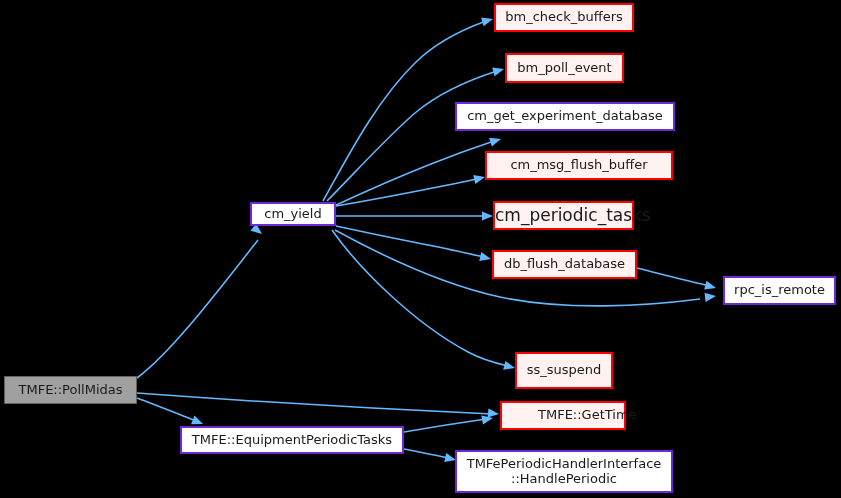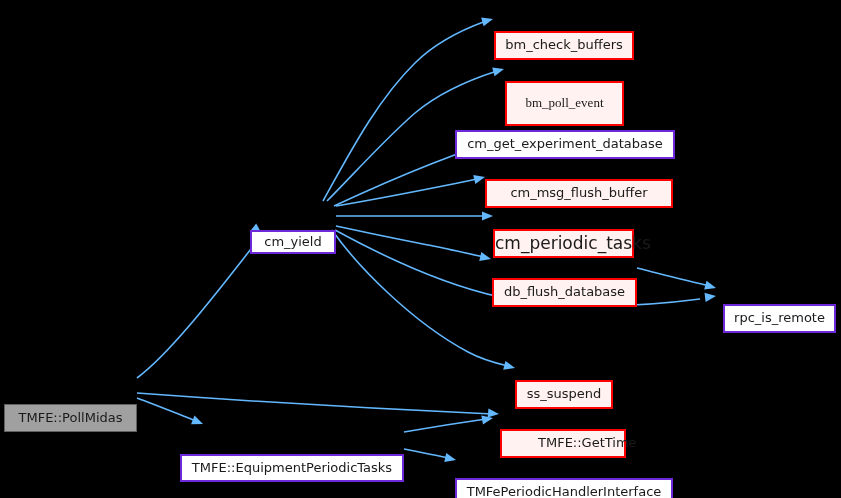--- a/index.html
+++ b/index.html
@@ -26,21 +26,20 @@
   .node {
     position: absolute;
     box-sizing: border-box;
     display: flex;
     align-items: center;
     justify-content: center;
     text-align: center;
     line-height: 1.15;
     white-space: pre;
     cursor: pointer;
-    margin-top: 28px;
   }
   .node-label {
     display: block;
     width: 100%;
     white-space: pre;
   }
   
   .n-red {
     background: #fff2f0;
     border: 2px solid #ff0000;
@@ -93,27 +92,27 @@
         <polygon points="0,0 -11,-4.6 -11,4.6" transform="translate(716,296) rotate(-7)" fill="#63b8ff"></polygon>
         <polygon points="0,0 -11,-4.6 -11,4.6" transform="translate(515,368) rotate(14)" fill="#63b8ff"></polygon>
         <polygon points="0,0 -11,-4.6 -11,4.6" transform="translate(716,288) rotate(15)" fill="#63b8ff"></polygon>
         <polygon points="0,0 -11,-4.6 -11,4.6" transform="translate(493,418) rotate(-10)" fill="#63b8ff"></polygon>
         <polygon points="0,0 -11,-4.6 -11,4.6" transform="translate(456,460) rotate(13)" fill="#63b8ff"></polygon>
       </g>
   </svg>
 
   <div id="node-layer">
       <div class="node n-red" style="left: 494px; top: 3px; width: 140px; height: 29px; font-size: 13px;"><span class="node-label">bm_check_buffers</span></div>
-      <div class="node n-red" style="left: 505px; top: 53px; width: 119px; height: 45px; font-size: 13px; font-family: Liberation Serif, serif;"><span class="node-label">bm_poll_event</span></div>
+      <div class="node n-red" style="left: 505px; top: 53px; width: 119px; height: 30px; font-size: 13px;"><span class="node-label">bm_poll_event</span></div>
       <div class="node n-plain" style="left: 455px; top: 102px; width: 220px; height: 29px; font-size: 13px;"><span class="node-label">cm_get_experiment_database</span></div>
       <div class="node n-red" style="left: 485px; top: 151px; width: 188px; height: 29px; font-size: 13px;"><span class="node-label">cm_msg_flush_buffer</span></div>
       <div class="node n-red" style="left: 493px; top: 201px; width: 141px; height: 29px; font-size: 17px;"><span class="node-label">cm_periodic_tasks</span></div>
       <div class="node n-red" style="left: 492px; top: 250px; width: 145px; height: 29px; font-size: 13px;"><span class="node-label">db_flush_database</span></div>
       <div class="node n-plain" style="left: 723px; top: 276px; width: 113px; height: 29px; font-size: 13px;"><span class="node-label">rpc_is_remote</span></div>
-      <div class="node n-red" style="left: 515px; top: 352px; width: 98px; height: 29px; font-size: 13px;"><span class="node-label">ss_suspend</span></div>
+      <div class="node n-red" style="left: 515px; top: 352px; width: 98px; height: 37px; font-size: 13px;"><span class="node-label">ss_suspend</span></div>
       <div class="node n-red" style="left: 500px; top: 401px; width: 126px; height: 29px; font-size: 13px; padding-left: 36px;"><span class="node-label">TMFE::GetTime</span></div>
       <div class="node n-plain" style="left: 250px; top: 202px; width: 86px; height: 24px; font-size: 13px;"><span class="node-label">cm_yield</span></div>
       <div class="node n-current" style="left: 4px; top: 376px; width: 133px; height: 28px; font-size: 13px;"><span class="node-label">TMFE::PollMidas</span></div>
       <div class="node n-plain" style="left: 180px; top: 426px; width: 224px; height: 28px; font-size: 13px;"><span class="node-label">TMFE::EquipmentPeriodicTasks</span></div>
       <div class="node n-plain" style="left: 455px; top: 450px; width: 218px; height: 43px; font-size: 13px;"><span class="node-label">TMFePeriodicHandlerInterface
 ::HandlePeriodic</span></div>
     </div>
 
 </div>
 

